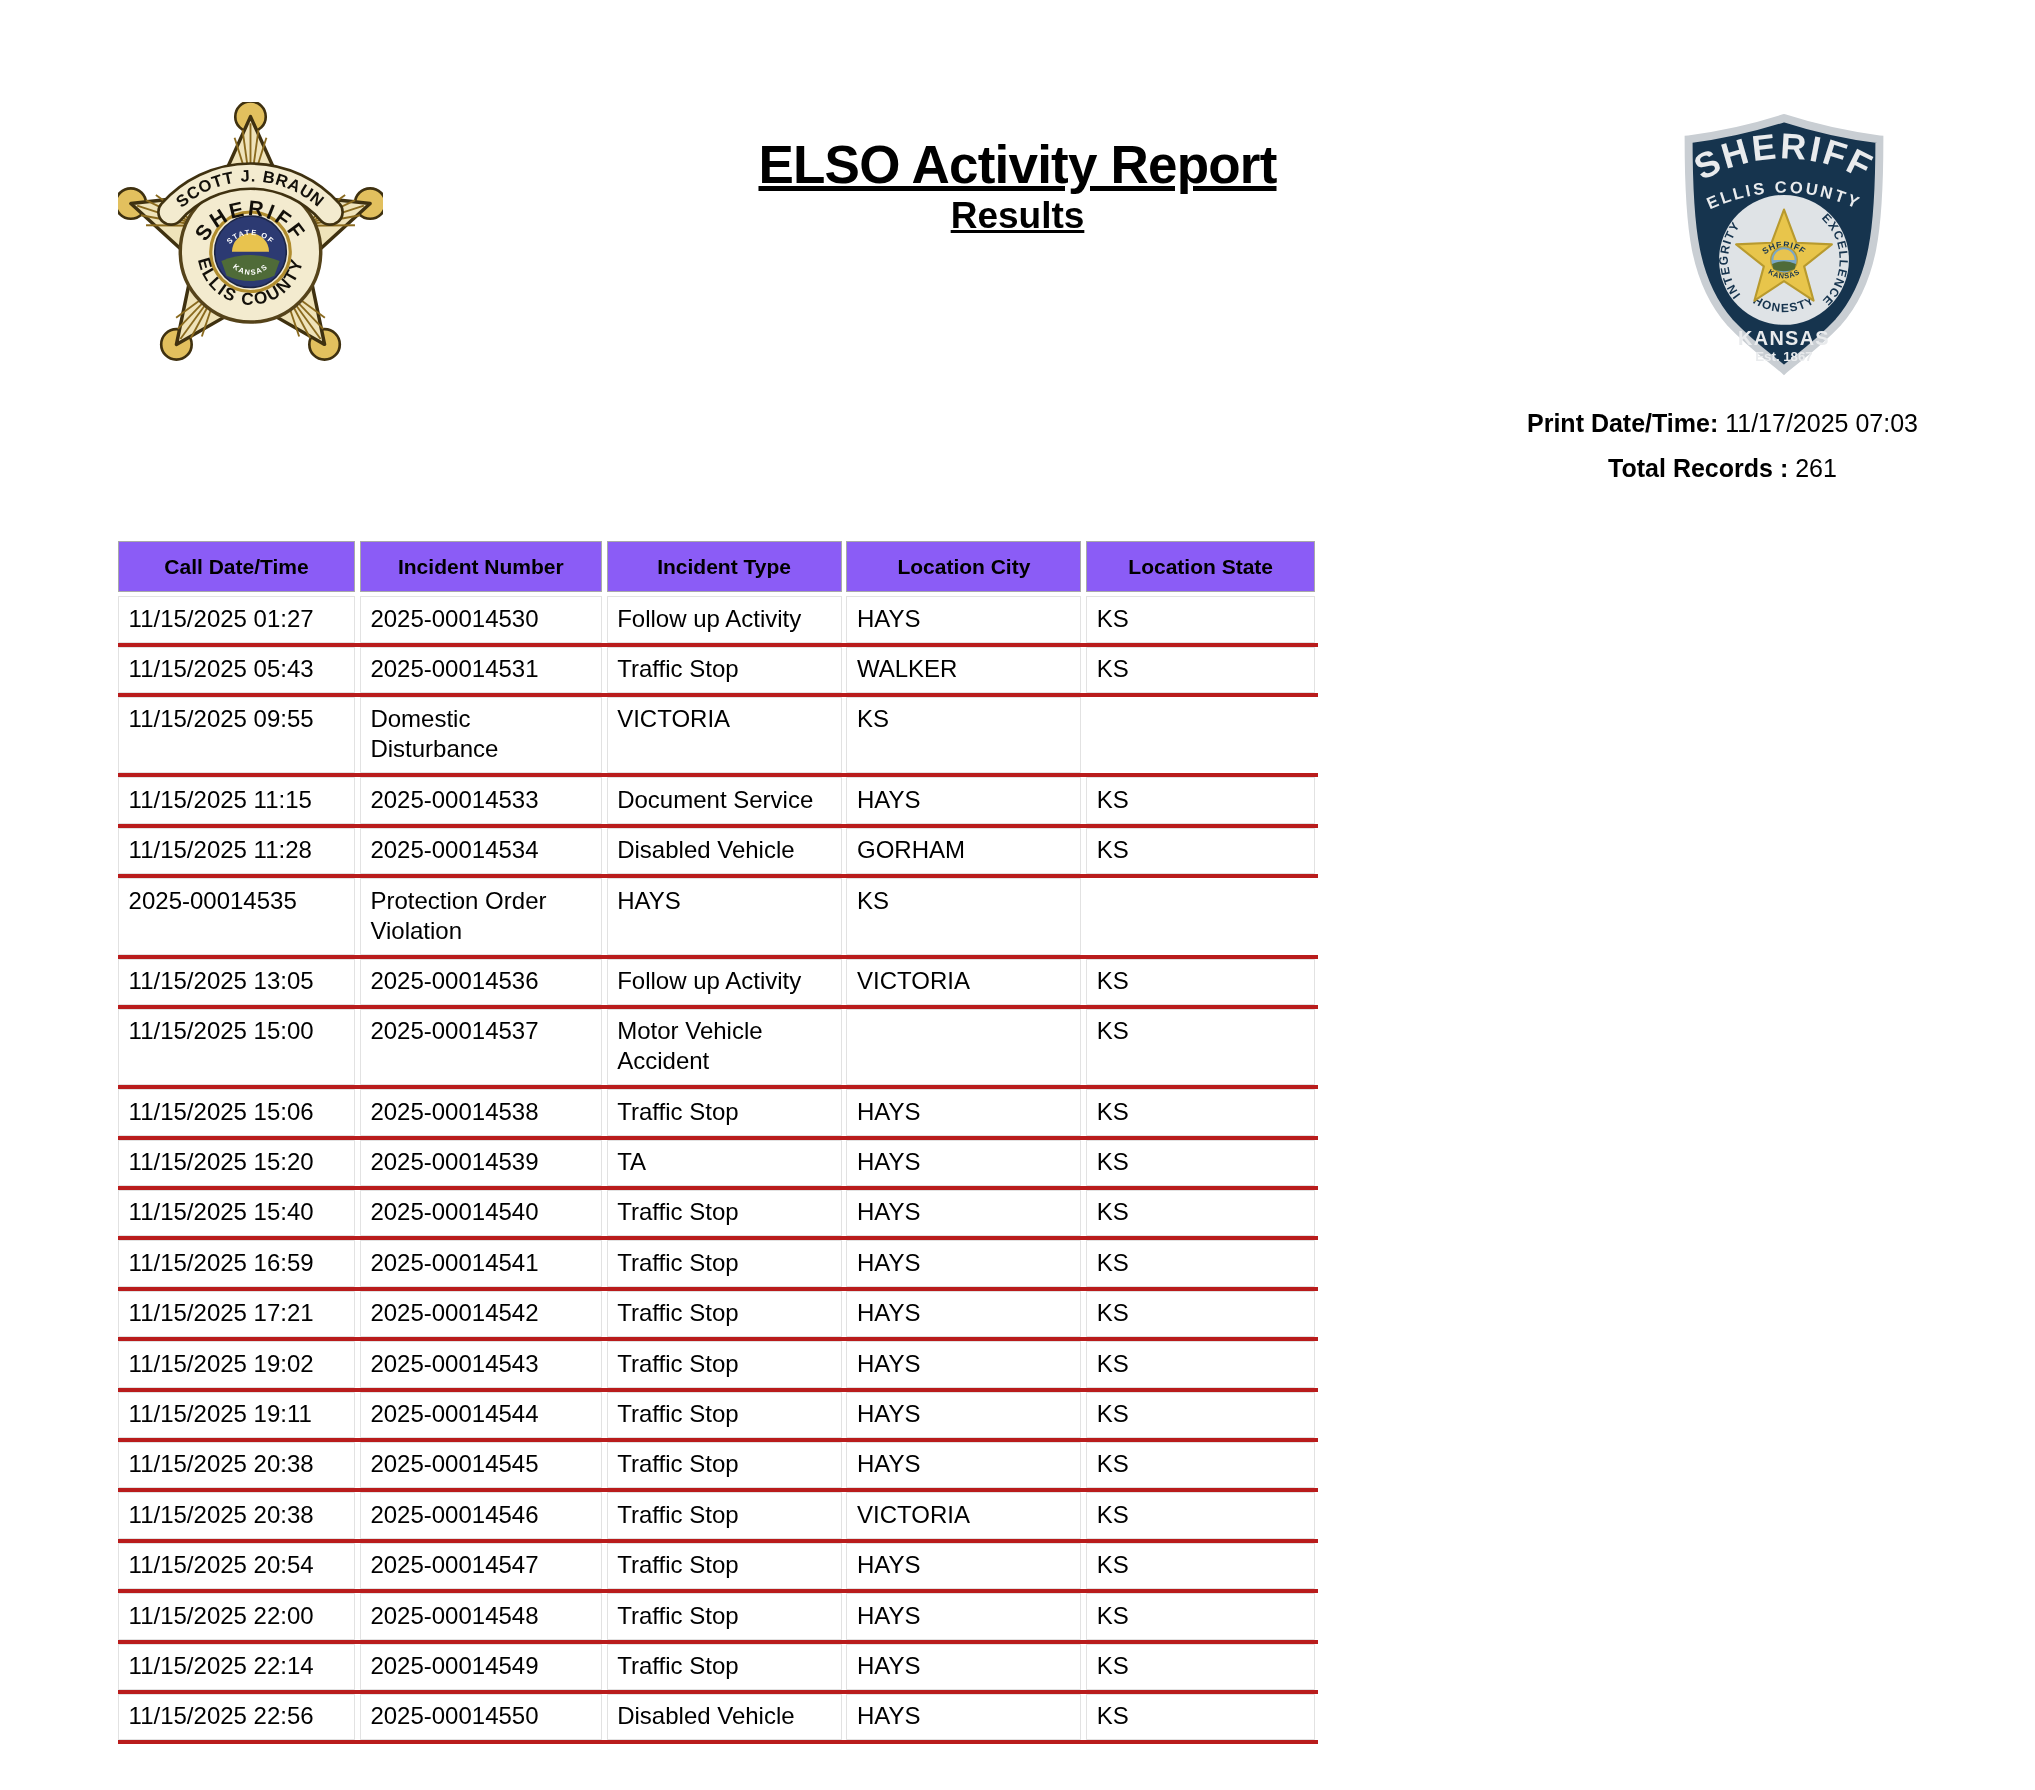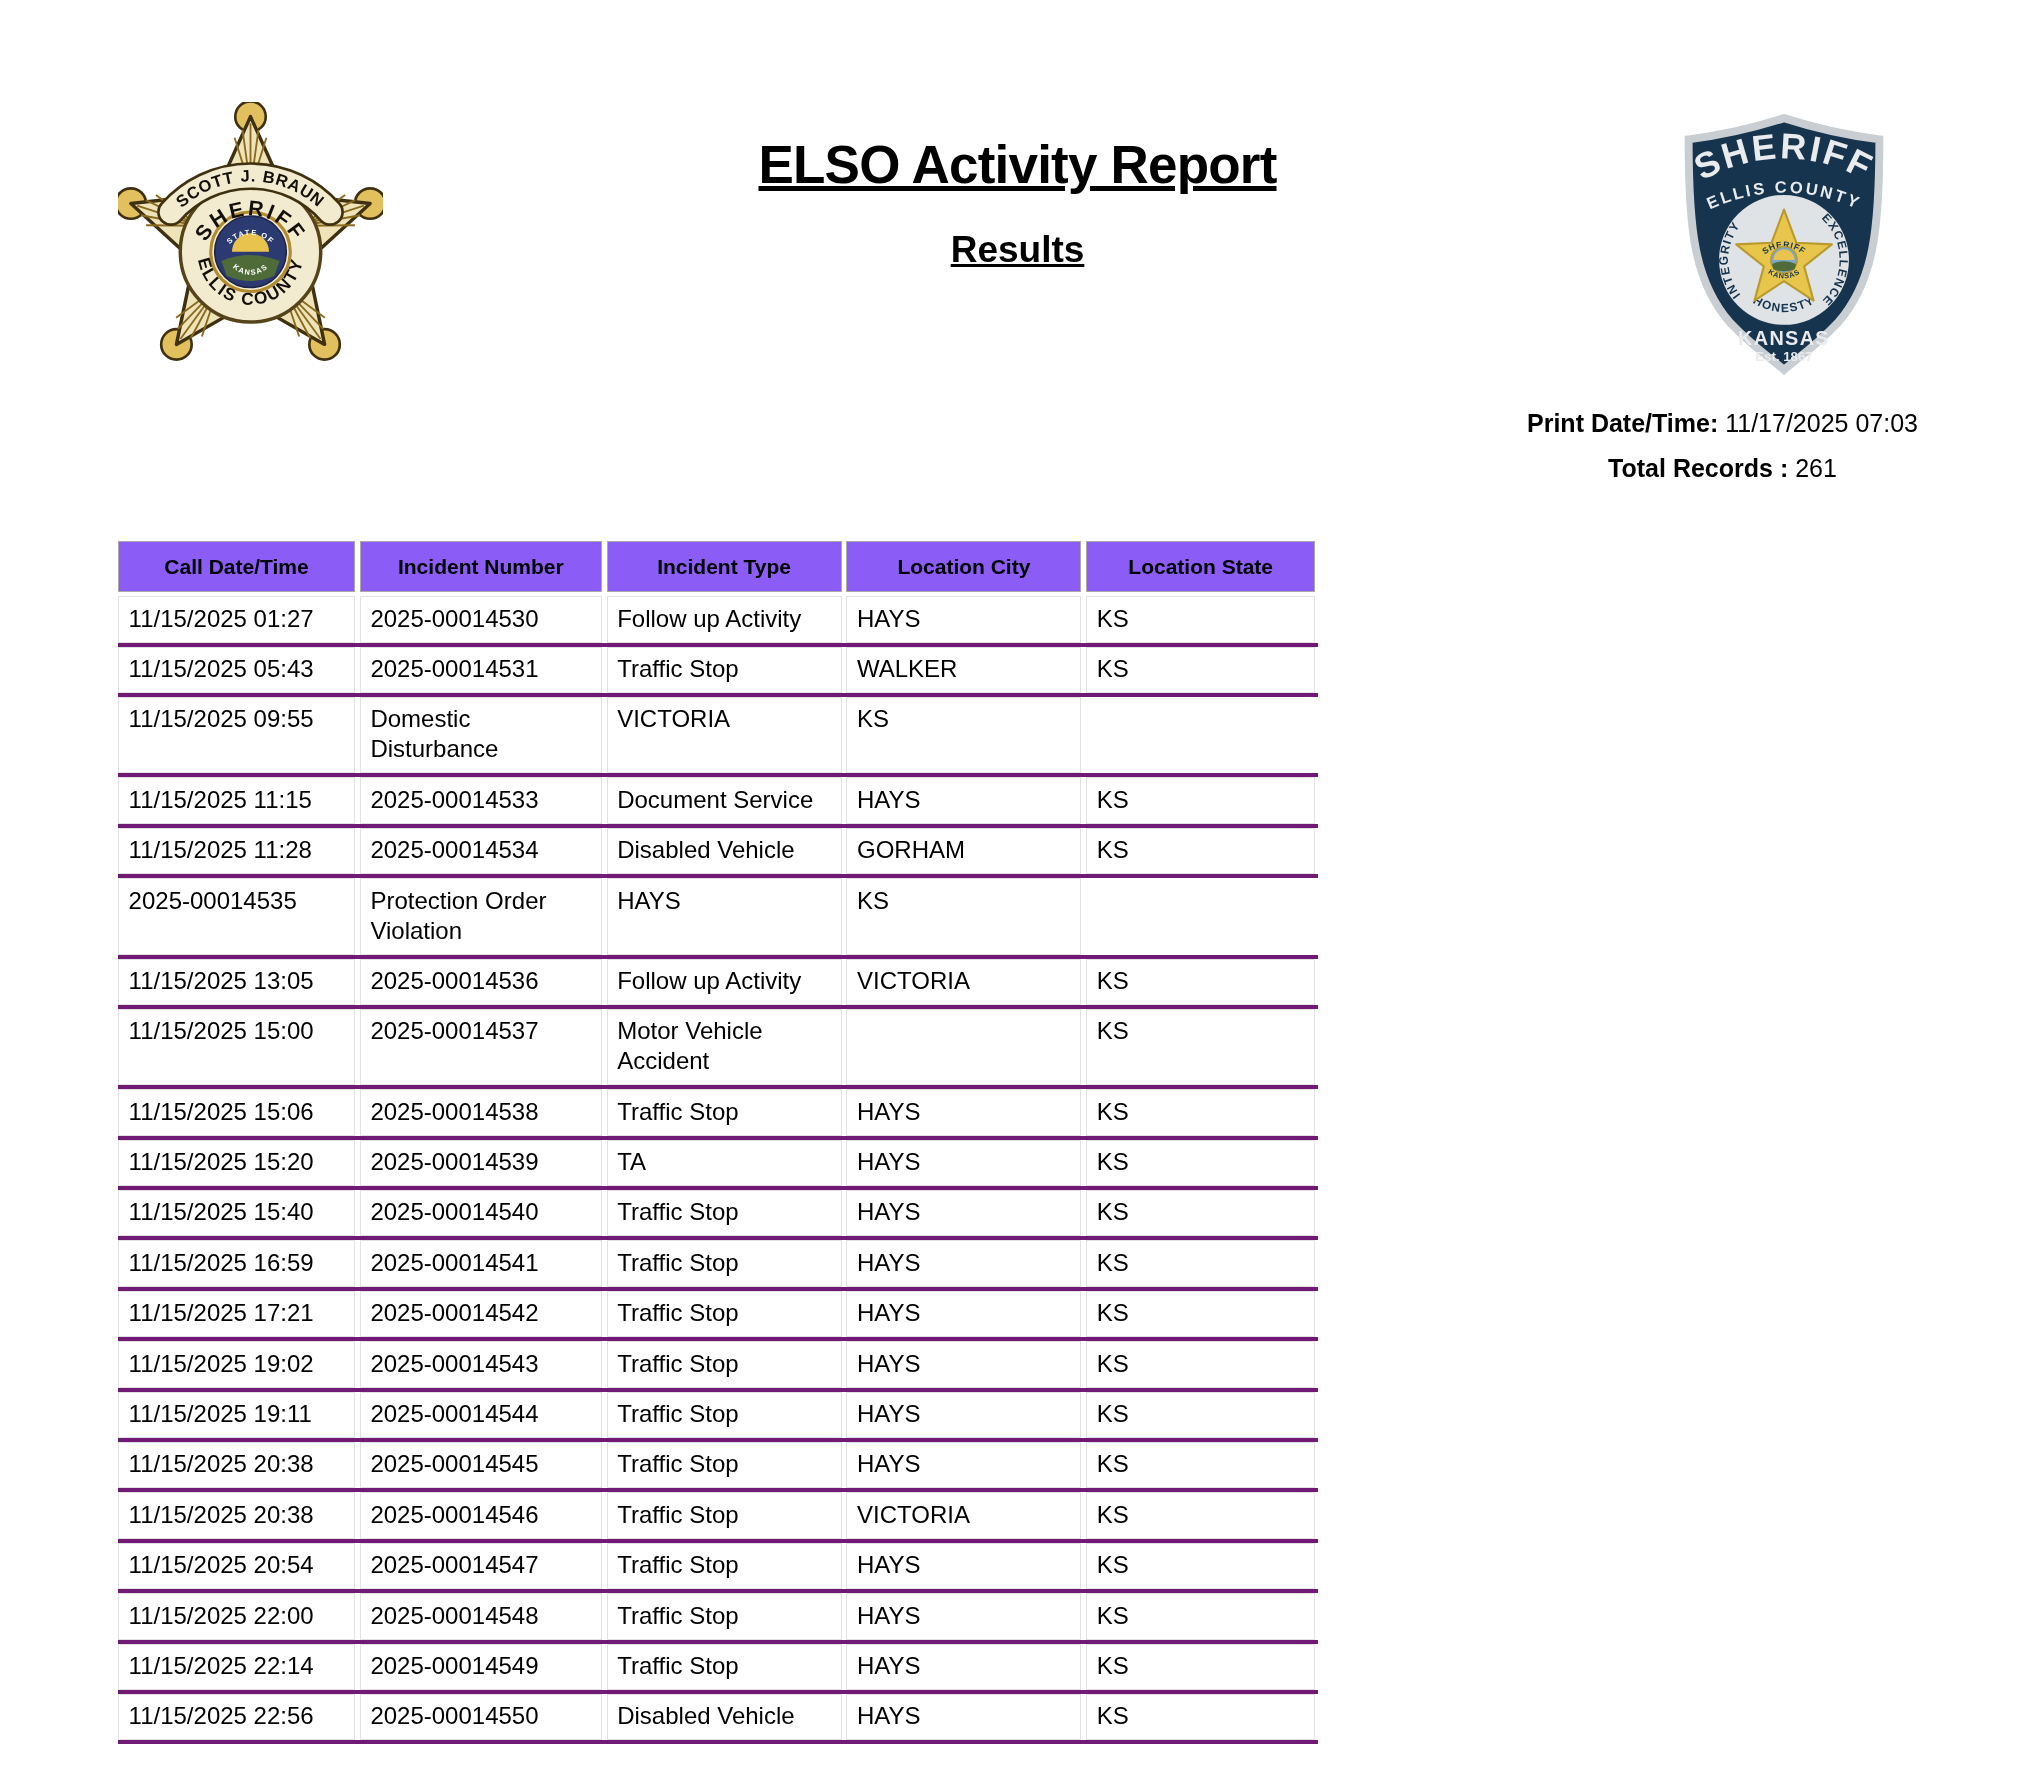--- a/index.html
+++ b/index.html
@@ -10,33 +10,33 @@
     background:#ffffff;
     font-family:"Liberation Sans", sans-serif;
     color:#000;
     overflow:hidden;
   }
   
   .badge-left{position:absolute;left:118px;top:102px;width:265px;height:281px;}
   .badge-right{position:absolute;left:1678px;top:110px;width:212px;height:268px;}
   .title-wrap{position:absolute;left:0;top:134px;width:100%;text-align:center;text-decoration:underline;}
   .page-title{font-size:53px;font-weight:bold;letter-spacing:-0.8px;}
-  .page-subtitle{font-size:37px;font-weight:bold;margin-top:34px;text-align:center;}
+  .page-subtitle{font-size:37px;font-weight:bold;text-align:center;}
   .agency-block{position:absolute;left:124px;top:401px;font-size:25px;line-height:45px;}
   .agency-block b{font-weight:bold;}
   .print-block{position:absolute;right:117px;top:401px;font-size:25px;line-height:45px;text-align:center;}
   .print-block b{font-weight:bold;}
   
   .report-table{position:absolute;left:118px;top:541px;width:1200px;}
   .trow{
     display:grid;
     grid-template-columns:237px 242px 235px 235px 229px;
     column-gap:4.8px;
     background:#ffffff;
-    border-bottom:4px solid #701a75;
+    border-bottom:4px solid #b91c1c;
   }
   .trow.thead{border-bottom:none;margin-bottom:4px;}
   .tcell{
     background:#ffffff;
     border:1.6px solid #e2e2e2;
     padding:6.4px 9.6px 8px 9.6px;
     font-size:24px;
     line-height:30px;
     text-align:left;
     word-wrap:break-word;

